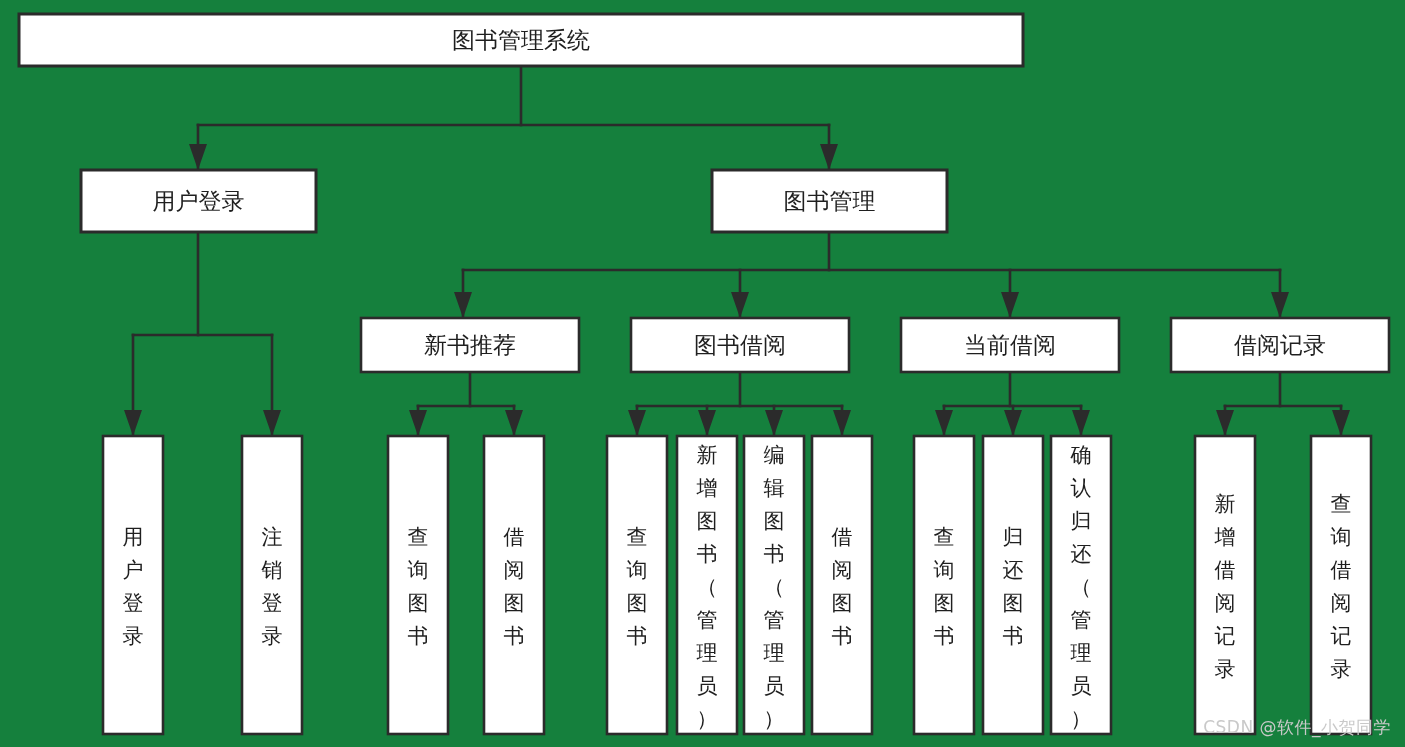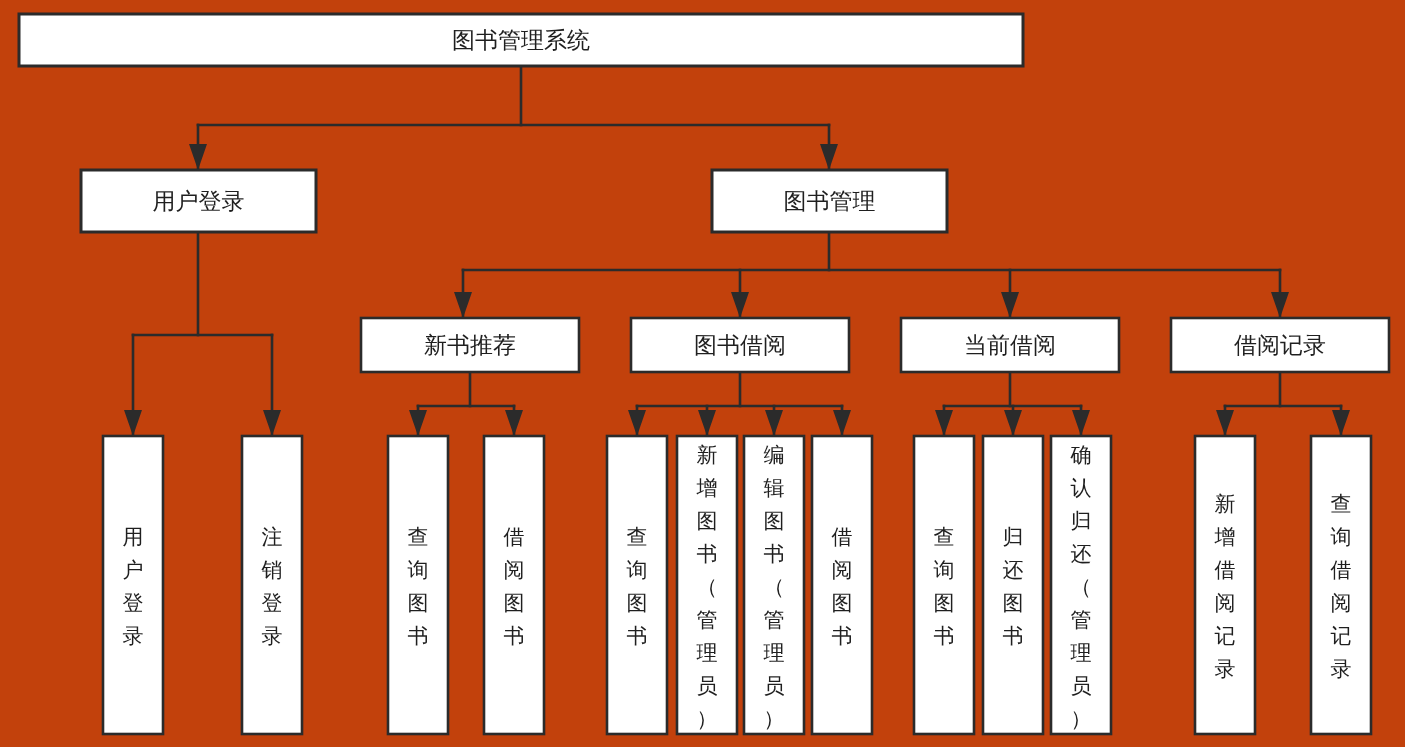--- a/index.html
+++ b/index.html
@@ -11,21 +11,21 @@
   body {
     width: 1405px;
     height: 747px;
     overflow: hidden;
     font-family: "DejaVu Sans", "Liberation Sans", sans-serif;
   }
   #diagram-root {
     position: relative;
     width: 1405px;
     height: 747px;
-    background: #c2410c;
+    background: #15803d;
   }
   svg.diagram {
     display: block;
     width: 1405px;
     height: 747px;
   }
   .node-rect {
     fill: #ffffff;
     stroke: #2b2b2b;
     stroke-width: 3;
@@ -205,13 +205,14 @@
         <g>
           <rect x="1195" y="436" width="60" height="298" class="node-rect-thin"></rect>
           <text x="1225" y="511" class="leaf-label"><tspan x="1225" dy="0">新</tspan><tspan x="1225" dy="33">增</tspan><tspan x="1225" dy="33">借</tspan><tspan x="1225" dy="33">阅</tspan><tspan x="1225" dy="33">记</tspan><tspan x="1225" dy="33">录</tspan></text>
         </g>
         <g>
           <rect x="1311" y="436" width="60" height="298" class="node-rect-thin"></rect>
           <text x="1341" y="511" class="leaf-label"><tspan x="1341" dy="0">查</tspan><tspan x="1341" dy="33">询</tspan><tspan x="1341" dy="33">借</tspan><tspan x="1341" dy="33">阅</tspan><tspan x="1341" dy="33">记</tspan><tspan x="1341" dy="33">录</tspan></text>
         </g>
       </g>
   </svg>
+  <div class="watermark">CSDN @软件_小贺同学</div>
 </div>
 
 </body></html>

